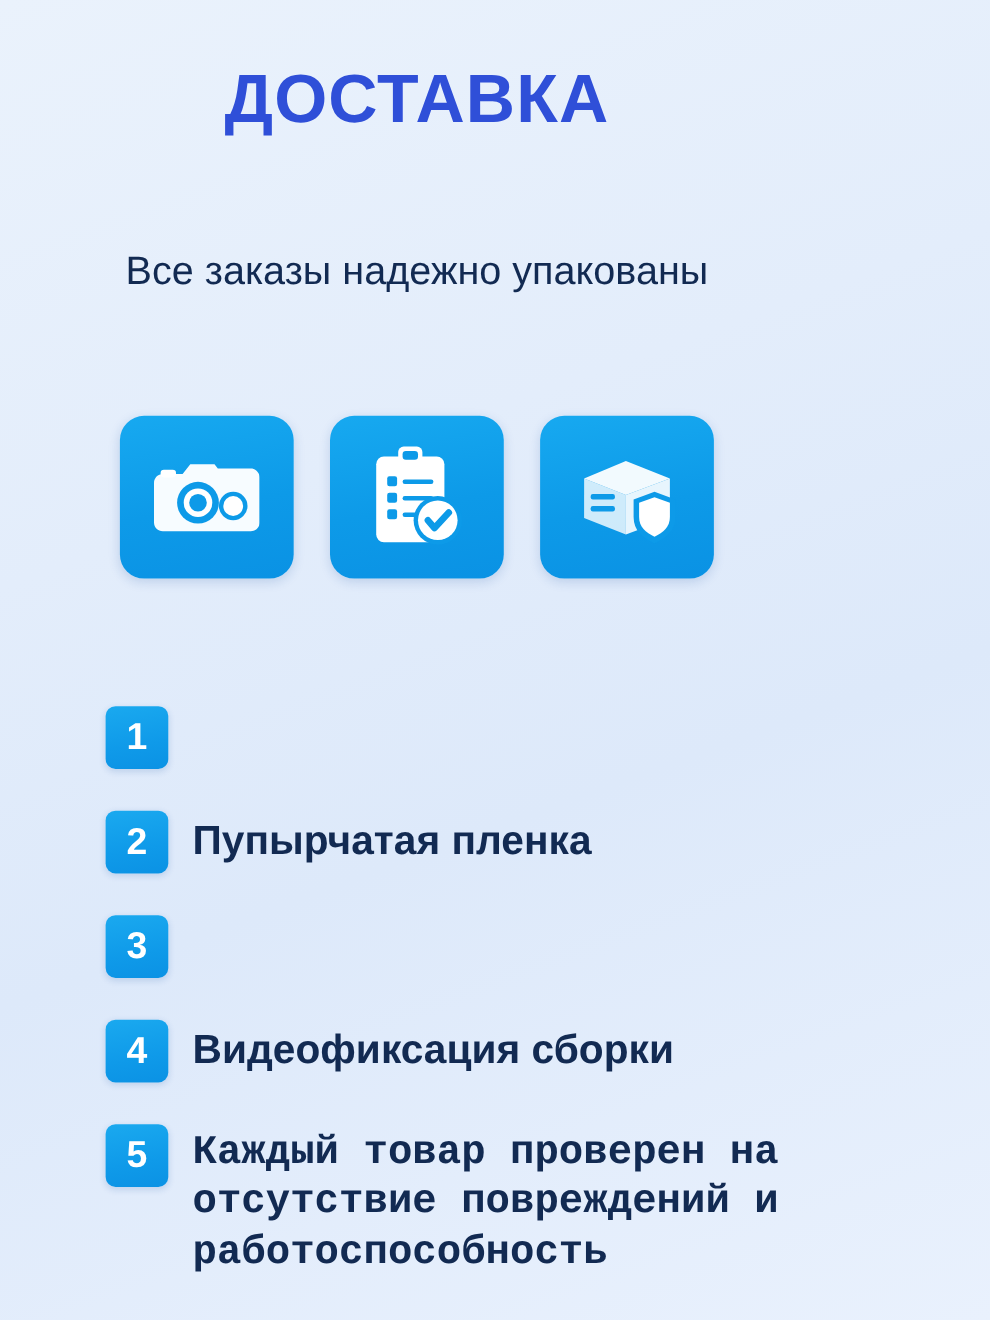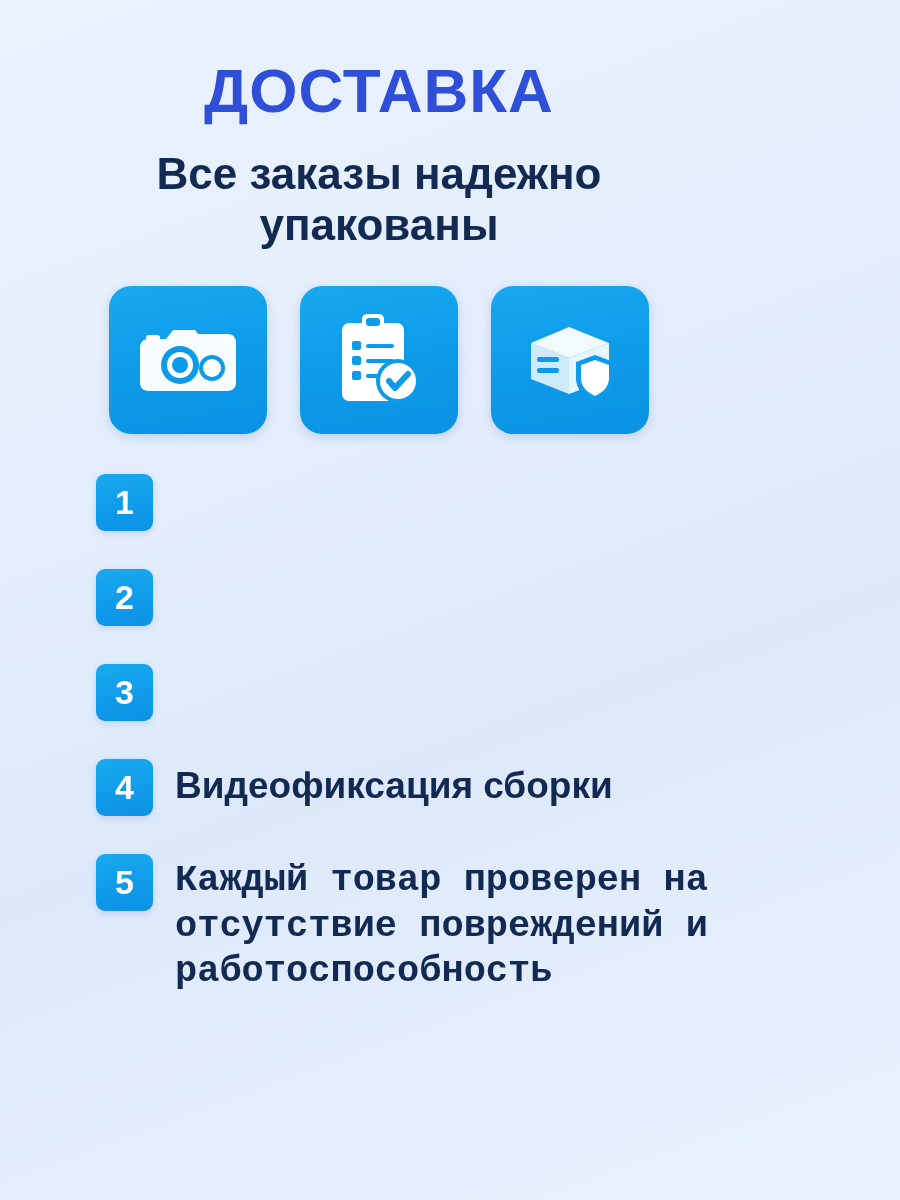--- a/index.html
+++ b/index.html
@@ -15,34 +15,35 @@
   }
   .page {
     position: relative;
     width: 758px;
     height: 1200px;
     box-sizing: border-box;
     padding: 0 40px;
     display: flex;
     flex-direction: column;
     align-items: center;
+    justify-content: space-between;
   }
   .title {
     margin-top: 58px;
     font-size: 62px;
     font-weight: bold;
     letter-spacing: 1px;
     color: #2f4fd8;
     text-align: center;
     line-height: 1.05;
   }
   .subtitle {
     margin-top: 26px;
-    font-size: 44px;
-    font-weight: bold;
+    font-size: 36px;
+    font-weight: normal;
     color: #122a52;
     text-align: center;
     line-height: 1.15;
   }
   .icon-row {
     margin-top: 36px;
     display: flex;
     justify-content: center;
     gap: 33px;
   }
@@ -162,20 +163,21 @@
   </div>
 
   <div class="list">
 
     <div class="list-item">
       <div class="num-badge">1</div>
     </div>
 
     <div class="list-item">
       <div class="num-badge">2</div>
+      <div class="item-label">Пупырчатая пленка</div>
     </div>
 
     <div class="list-item">
       <div class="num-badge">3</div>
     </div>
 
     <div class="list-item">
       <div class="num-badge">4</div>
       <div class="item-label">Видеофиксация сборки</div>
     </div>

